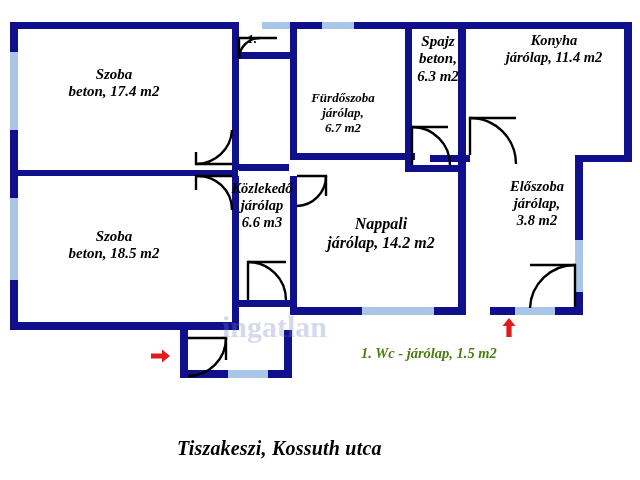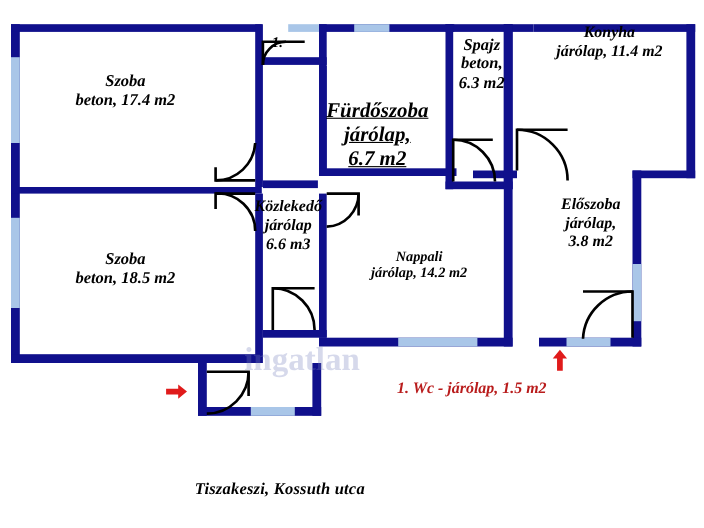--- a/index.html
+++ b/index.html
@@ -37,29 +37,29 @@
     line-height: 1.16;
     white-space: pre-line;
     pointer-events: none;
   }
   .plan-title {
     position: absolute;
     font-family: "Liberation Serif", serif;
     font-style: italic;
     font-weight: bold;
     color: #000000;
-    font-size: 15px;
+    font-size: 20px;
     letter-spacing: 0.2px;
   }
   .wc-caption {
     position: absolute;
     font-family: "Liberation Serif", serif;
     font-style: italic;
     font-weight: bold;
-    color: #b91c1c;
+    color: #4d7c0f;
     font-size: 14.5px;
     white-space: nowrap;
   }
   .tag-1 {
     position: absolute;
     font-family: "Liberation Serif", serif;
     font-style: italic;
     font-weight: bold;
     color: #000000;
     font-size: 13.5px;
@@ -172,35 +172,35 @@
 
   <div class="wm" id="watermark" style="left: 222px; top: 310px;">ingatlan</div>
 
   <div class="tag-1" id="wc-tag" style="left: 247px; top: 31px;">1.</div>
 
   <div id="room-labels">
       <div class="room-label" style="left: 14px; top: 66px; width: 200px; font-size: 15px;">Szoba
 beton, 17.4 m2</div>
       <div class="room-label" style="left: 14px; top: 228px; width: 200px; font-size: 15px;">Szoba
 beton, 18.5 m2</div>
-      <div class="room-label" style="left: 288px; top: 90px; width: 110px; font-size: 19px; text-decoration: underline;">Fürdőszoba
+      <div class="room-label" style="left: 288px; top: 90px; width: 110px; font-size: 13px;">Fürdőszoba
 járólap,
 6.7 m2</div>
       <div class="room-label" style="left: 404px; top: 33px; width: 68px; font-size: 15px;">Spajz
 beton,
 6.3 m2</div>
-      <div class="room-label" style="left: 478px; top: 22px; width: 152px; font-size: 14.5px;">Konyha
+      <div class="room-label" style="left: 478px; top: 32px; width: 152px; font-size: 14.5px;">Konyha
 járólap, 11.4 m2</div>
       <div class="room-label" style="left: 482px; top: 178px; width: 110px; font-size: 14.5px;">Előszoba
 járólap,
 3.8 m2</div>
       <div class="room-label" style="left: 206px; top: 180px; width: 112px; font-size: 14.5px;">Közlekedő
 járólap
 6.6 m3</div>
-      <div class="room-label" style="left: 306px; top: 225px; width: 150px; font-size: 13px;">Nappali
+      <div class="room-label" style="left: 306px; top: 215px; width: 150px; font-size: 16px;">Nappali
 járólap, 14.2 m2</div>
     </div>
 
   <div class="wc-caption" id="wc-caption" style="left: 361px; top: 345px;">1. Wc - járólap, 1.5 m2</div>
 
   <div class="plan-title" id="plan-title" style="left:177px; top:437px;">Tiszakeszi, Kossuth utca</div>
 
 </div>
 
 </body></html>

